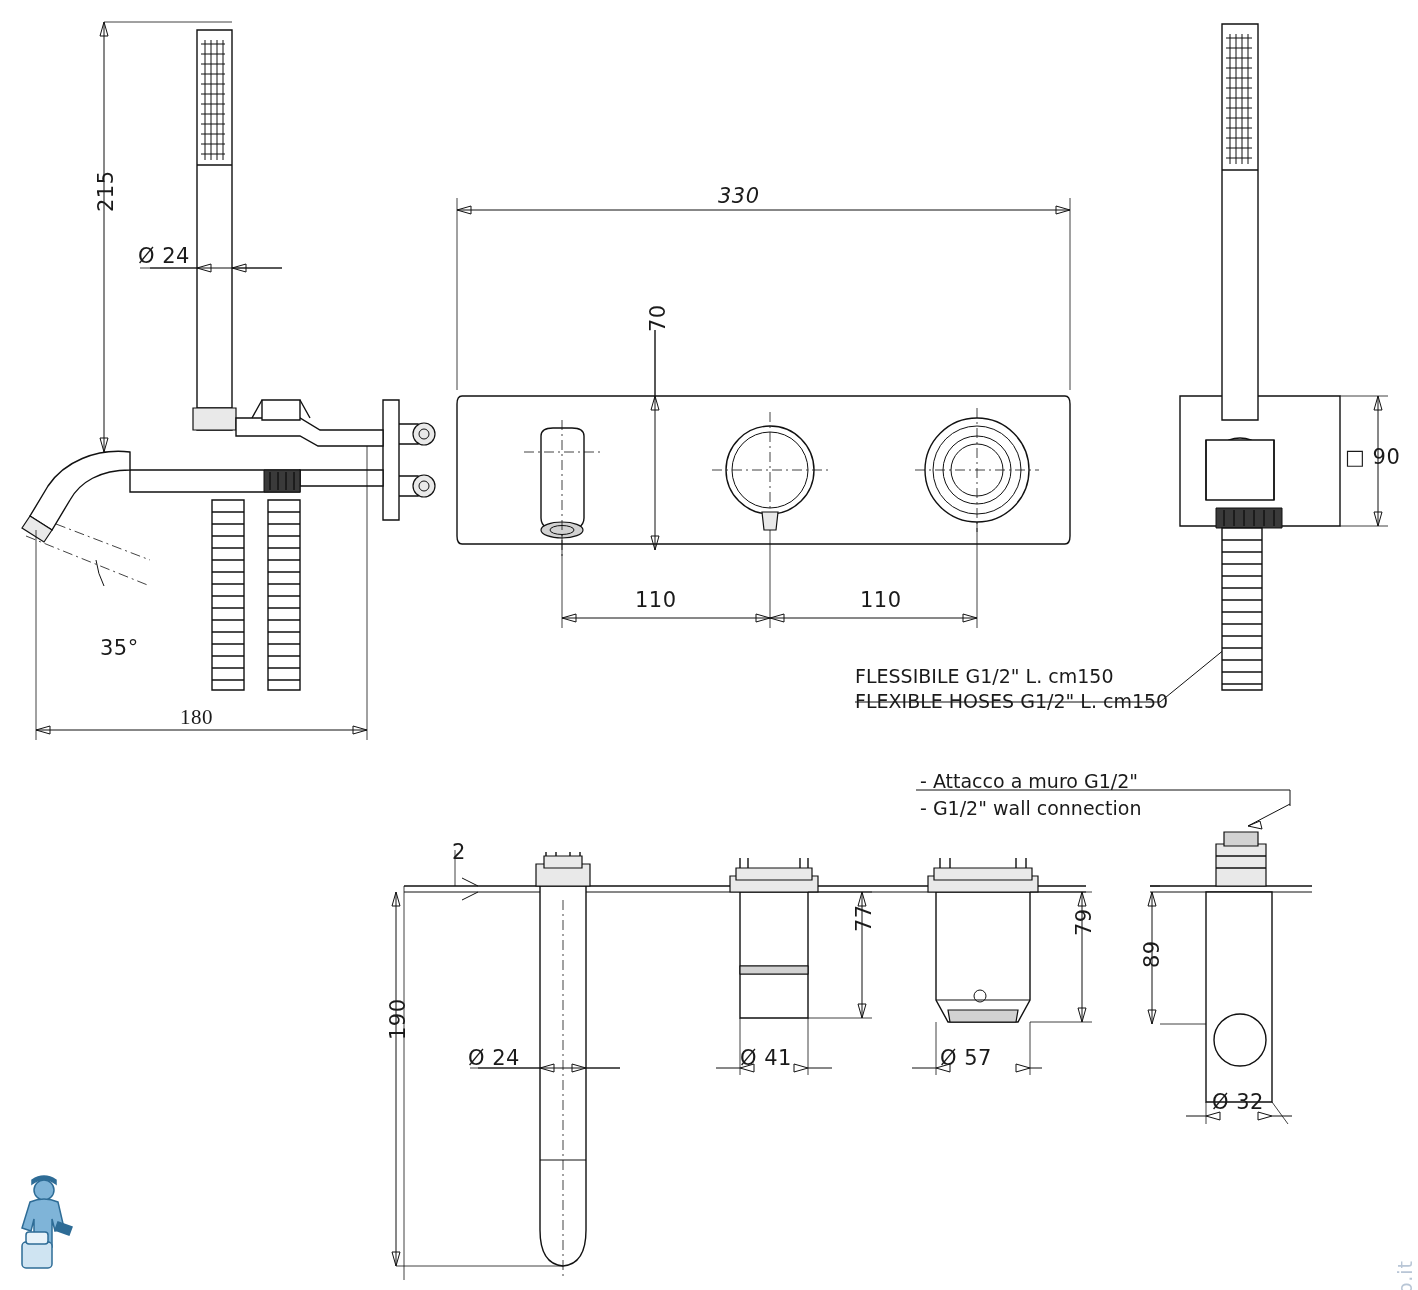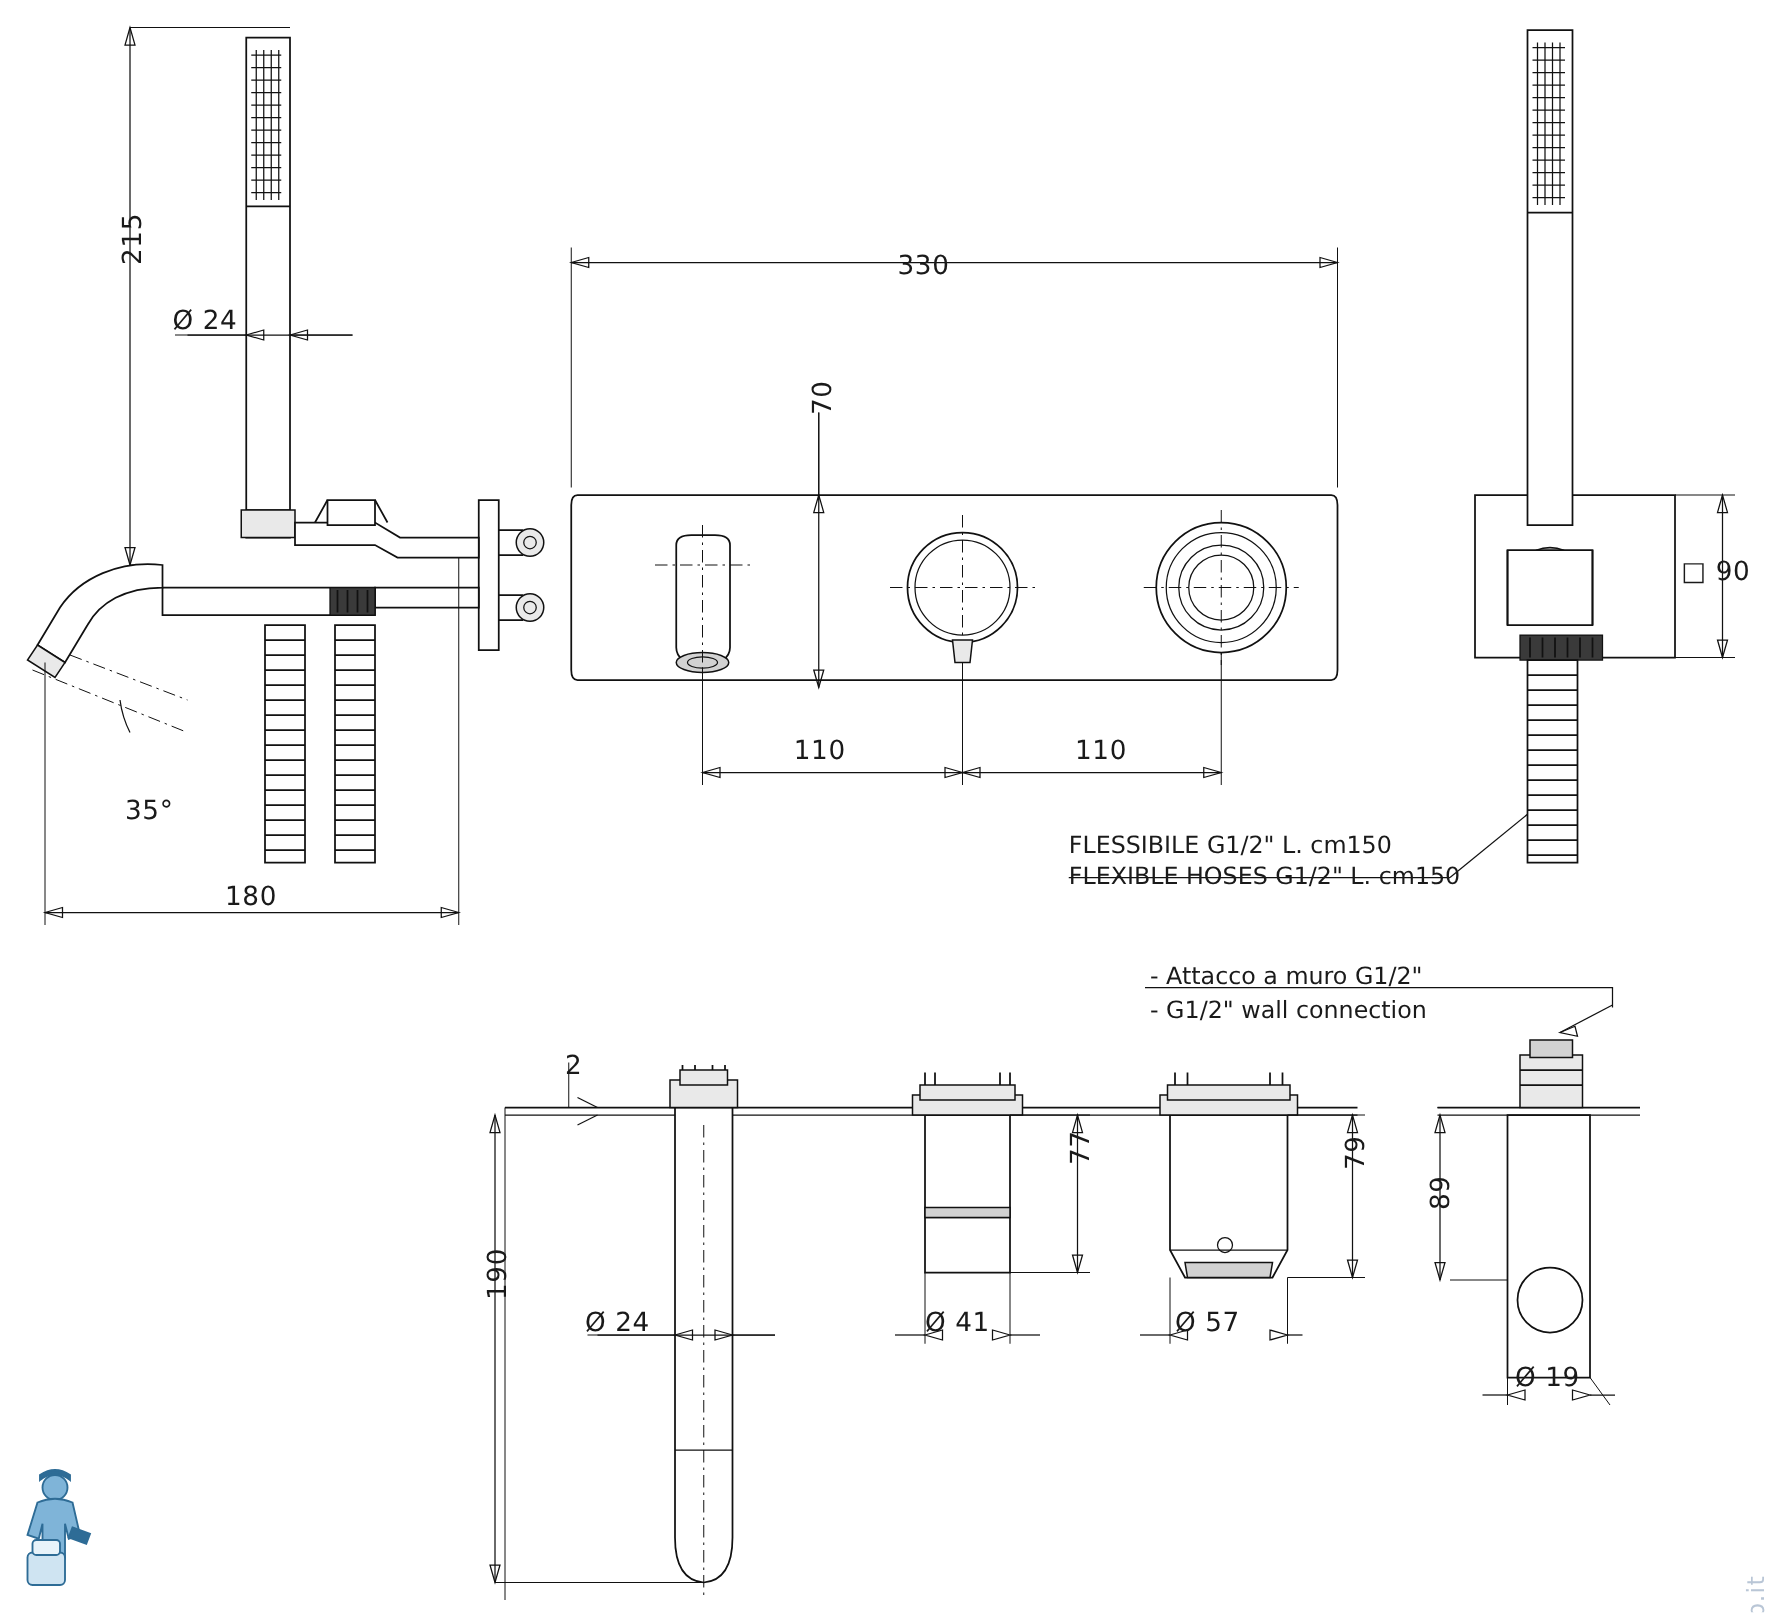--- a/index.html
+++ b/index.html
@@ -294,38 +294,38 @@
     <path class="dimline" d="M1186 1116 L1206 1116"></path>
     <path class="dimline" d="M1272 1116 L1292 1116"></path>
     <path class="dimline" d="M1206 1116 l14 -4 l0 8 z" fill="#111"></path>
     <path class="dimline" d="M1272 1116 l-14 -4 l0 8 z" fill="#111"></path>
 
   </svg>
 
   <div class="dim-label vert" style="left:94px; top:212px;">215</div>
   <div class="dim-label" style="left:138px; top:244px;">Ø 24</div>
   <div class="dim-label" style="left:100px; top:592px;margin-top:44px;">35°</div>
-  <div class="dim-label" style="left:180px; top:705px;">180</div>
-
-  <div class="dim-label" style="left:718px; top:200px;">330</div>
+  <div class="dim-label" style="left:180px; top:705px;font-family:Liberation Serif, serif;">180</div>
+
+  <div class="dim-label" style="left:718px; top:184px;font-style:italic;">330</div>
   <div class="dim-label vert" style="left:646px; top:332px;">70</div>
   <div class="dim-label" style="left:635px; top:588px;">110</div>
   <div class="dim-label" style="left:860px; top:588px;">110</div>
 
   <div class="dim-label" style="left:1345px; top:445px;">□ 90</div>
 
   <div class="dim-label" style="left:452px; top:840px;">2</div>
   <div class="dim-label vert" style="left:386px; top:1040px;">190</div>
   <div class="dim-label" style="left:468px; top:1046px;">Ø 24</div>
   <div class="dim-label vert" style="left:852px; top:932px;">77</div>
   <div class="dim-label" style="left:740px; top:1046px;text-align:center;">Ø 41</div>
   <div class="dim-label vert" style="left:1072px; top:936px;">79</div>
   <div class="dim-label" style="left:940px; top:1046px;">Ø 57</div>
   <div class="dim-label vert" style="left:1140px; top:968px;">89</div>
-  <div class="dim-label" style="left:1212px; top:1090px;">Ø 19</div>
+  <div class="dim-label" style="left:1212px; top:1090px;">Ø 32</div>
 
   <div class="note" style="left:855px; top:665px;">FLESSIBILE G1/2" L. cm150</div>
   <div class="note" style="left:855px; top:690px;">FLEXIBLE HOSES  G1/2" L. cm150</div>
   <div class="note" style="left:920px; top:770px;">- Attacco a muro G1/2"</div>
   <div class="note" style="left:920px; top:797px;">- G1/2" wall connection</div>
 
   <div class="wm" style="right:2px; bottom:30px;">sdbagno.it</div>
 
   <svg class="logo" viewBox="0 0 80 110">
     <g fill="#7fb4d8" stroke="#2e6c96" stroke-width="1.5">

